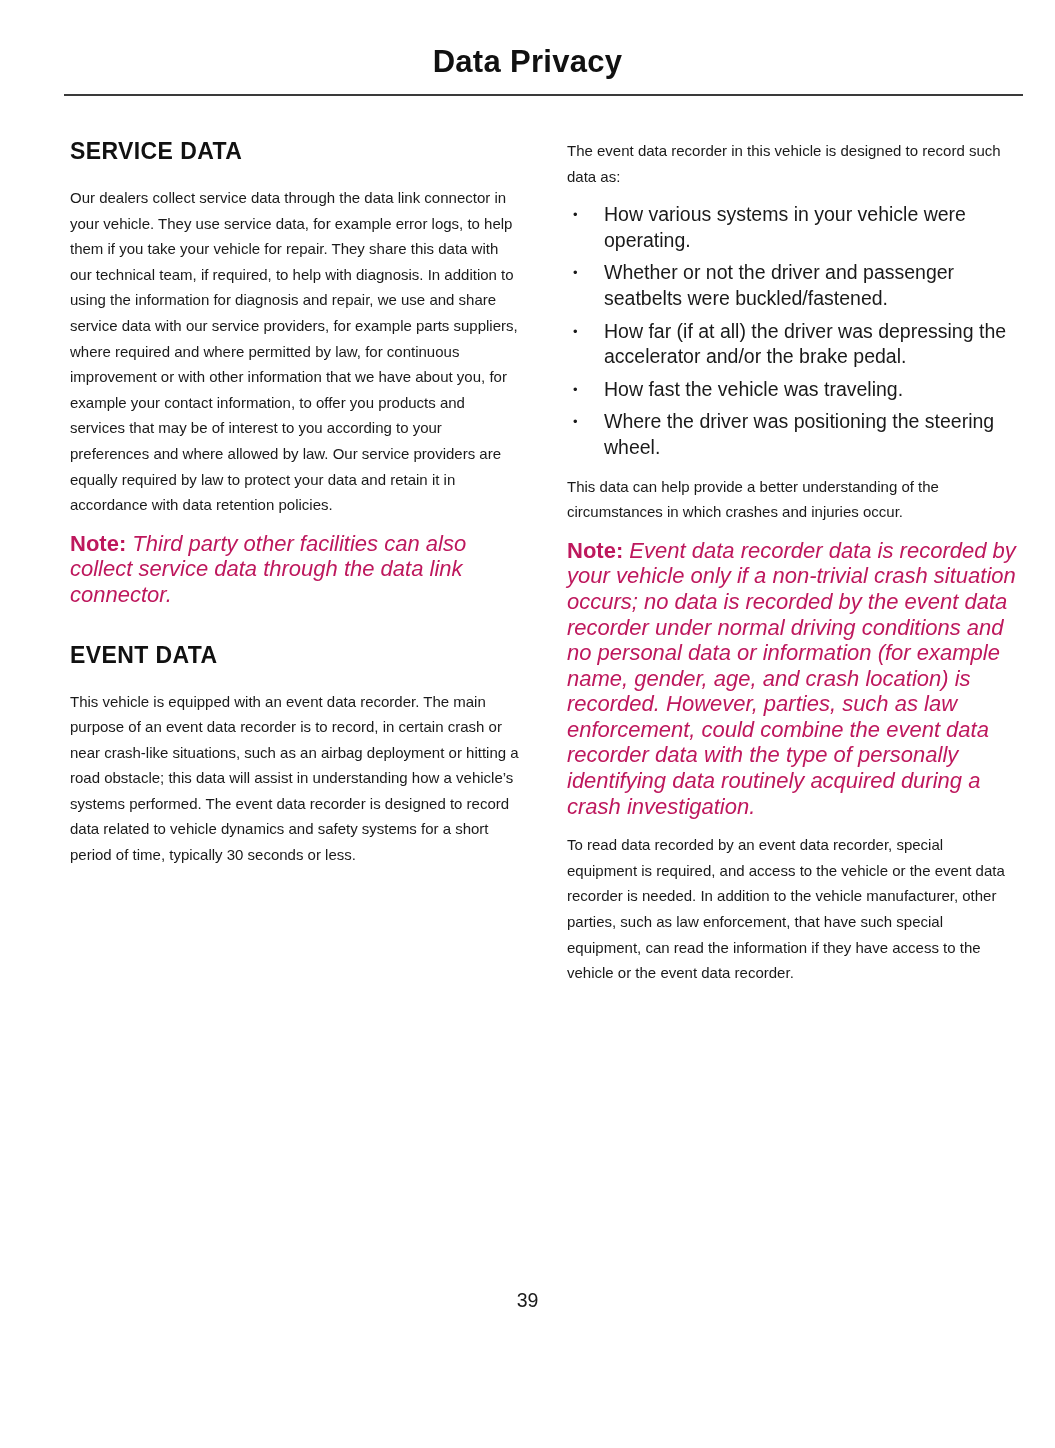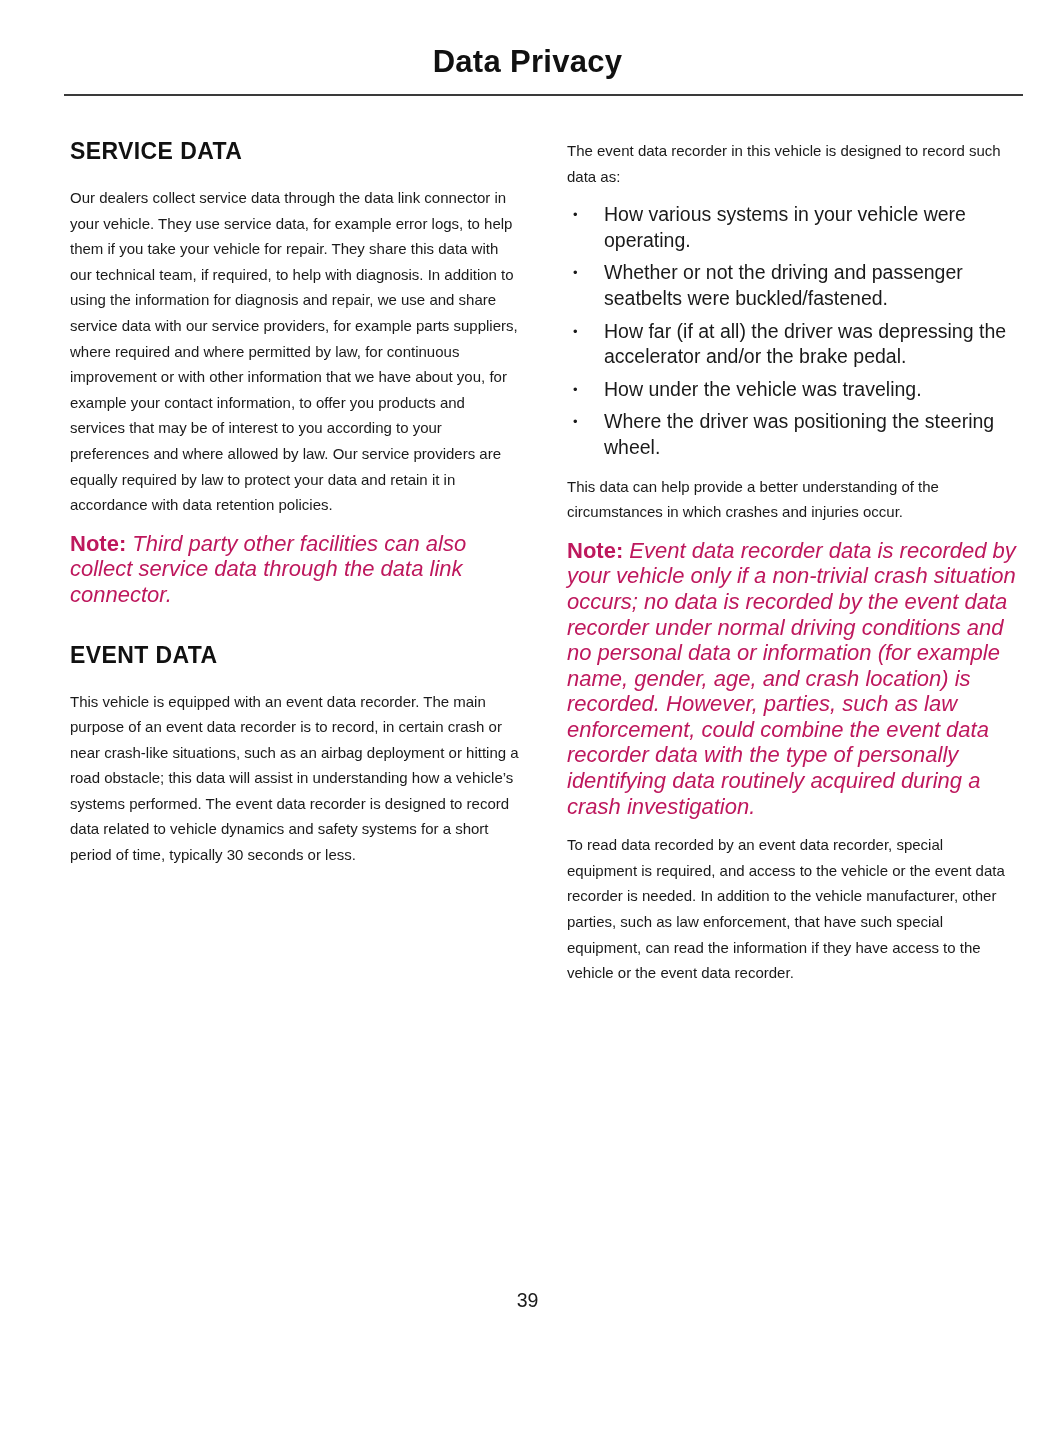--- a/index.html
+++ b/index.html
@@ -132,29 +132,29 @@
     <div class="col">
       <p class="body-text">The event data recorder in this vehicle is designed to record such data as:</p>
 
       <ul class="bullet-list">
         <li>
           <span class="bullet-glyph">•</span>
           <span class="bullet-text">How various systems in your vehicle were operating.</span>
         </li>
         <li>
           <span class="bullet-glyph">•</span>
-          <span class="bullet-text">Whether or not the driving and passenger seatbelts were buckled/fastened.</span>
+          <span class="bullet-text">Whether or not the driver and passenger seatbelts were buckled/fastened.</span>
         </li>
         <li>
           <span class="bullet-glyph">•</span>
           <span class="bullet-text">How far (if at all) the driver was depressing the accelerator and/or the brake pedal.</span>
         </li>
         <li>
           <span class="bullet-glyph">•</span>
-          <span class="bullet-text">How under the vehicle was traveling.</span>
+          <span class="bullet-text">How fast the vehicle was traveling.</span>
         </li>
         <li>
           <span class="bullet-glyph">•</span>
           <span class="bullet-text">Where the driver was positioning the steering wheel.</span>
         </li>
       </ul>
 
       <p class="body-text">This data can help provide a better understanding of the circumstances in which crashes and injuries occur.</p>
 
       <p class="note-text">

